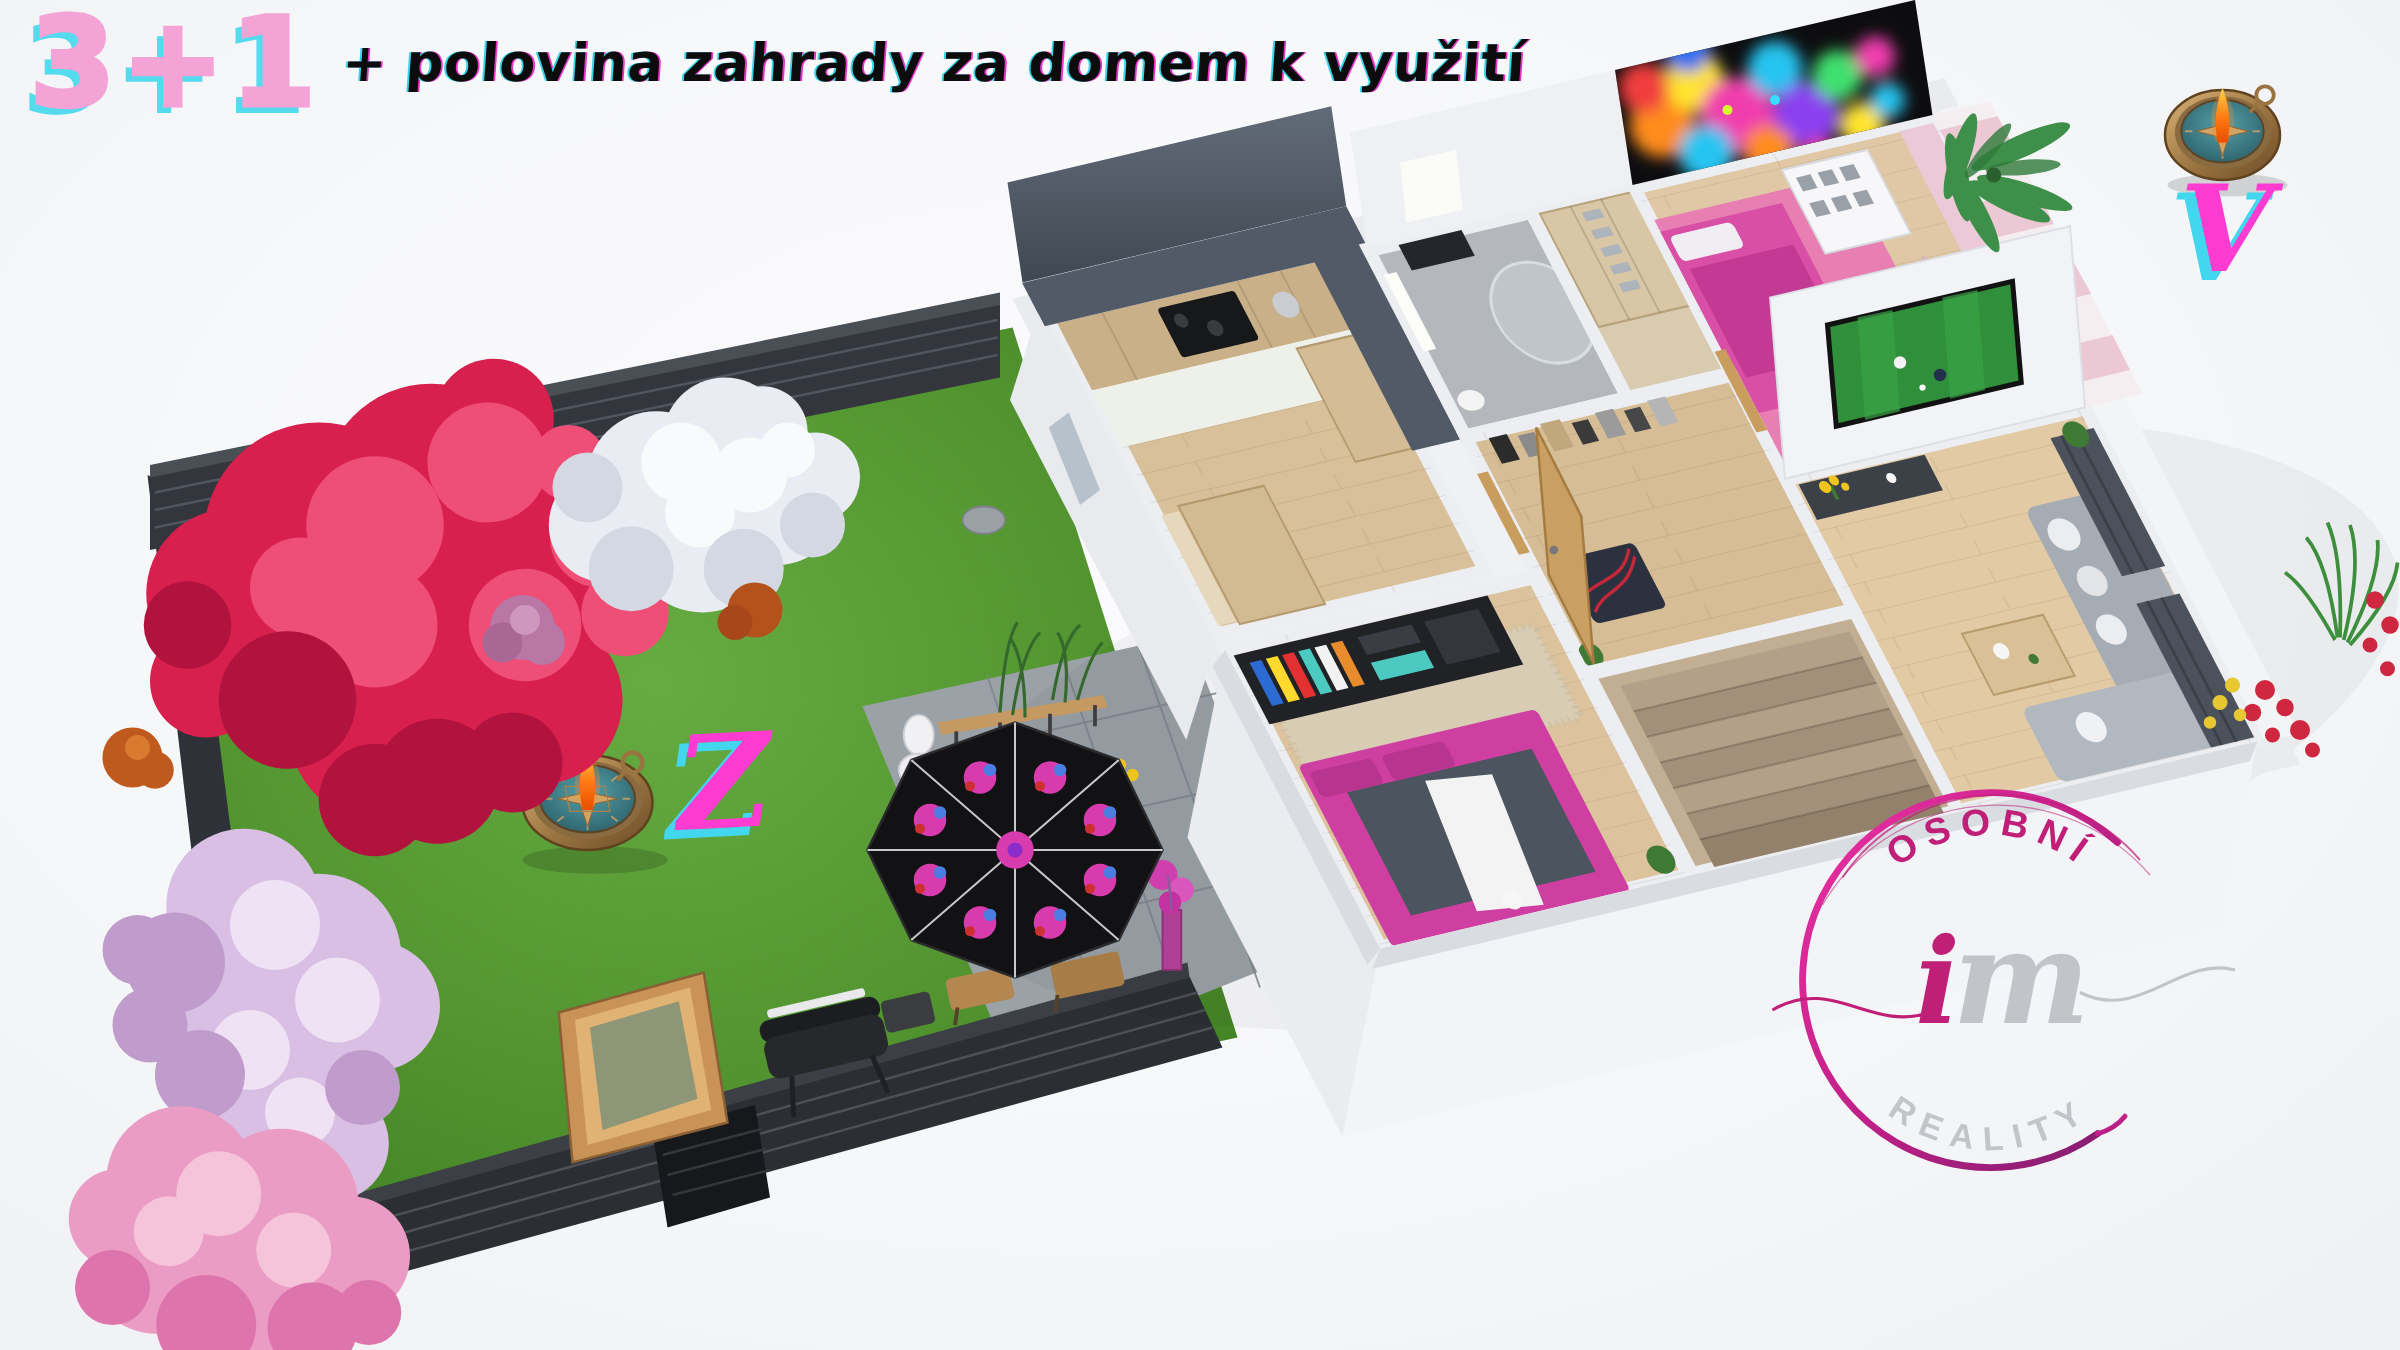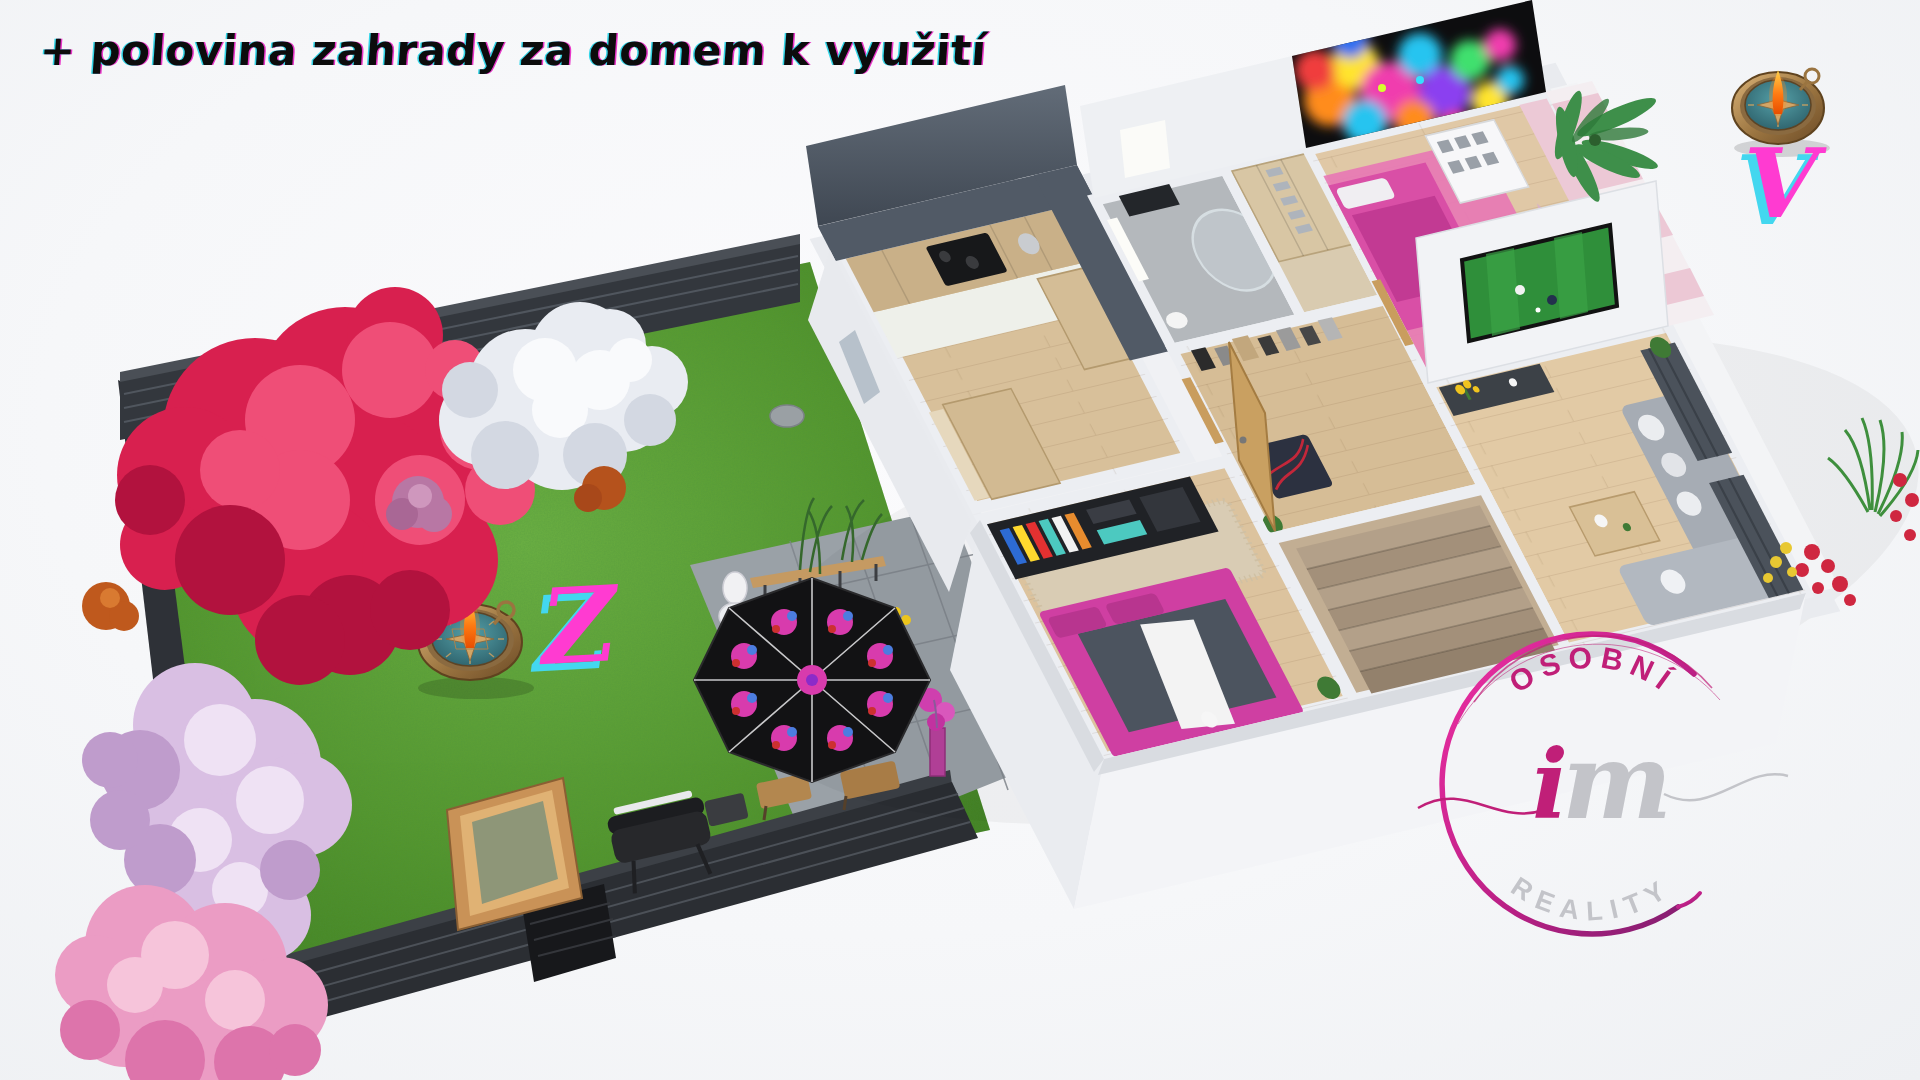--- a/index.html
+++ b/index.html
@@ -606,20 +606,21 @@
     <path d="M1778,85 L1783,101 L1799,105 L1783,109 L1778,125 L1773,109 L1757,105 L1773,101 Z" fill="#d2a566" stroke="#8a6436" stroke-width="0.8"></path>
     <circle cx="1778" cy="105" r="3.5" fill="#5c4123"></circle>
     <ellipse cx="1778" cy="96" rx="9" ry="20" fill="#ff8a1e" opacity="0.30"></ellipse>
     <path d="M1778,70 C1783,84 1785,96 1782,114 L1774,114 C1771,96 1773,84 1778,70 Z" fill="url(#flameG)"></path>
     <circle cx="1812" cy="76" r="7" fill="none" stroke="#9a7440" stroke-width="3"></circle>
     <path d="M1800,90 L1807,82" stroke="#9a7440" stroke-width="3"></path>
   </g>
 </svg>
 
 <div class="header">
+  <span class="badge">3+1</span>
   <span class="subtitle">+ polovina zahrady za domem k využití</span>
 </div>
 
 <div class="letter letter-z">Z</div>
 <div class="letter letter-v">V</div>
 
 <svg class="logo" viewBox="0 0 400 350" xmlns="http://www.w3.org/2000/svg">
   <defs>
     <path id="arcTop" d="M 62,172 A 116 116 0 0 1 294,172" fill="none"></path>
     <path id="arcBottom" d="M 48,178 A 130 130 0 0 0 308,178" fill="none"></path>

